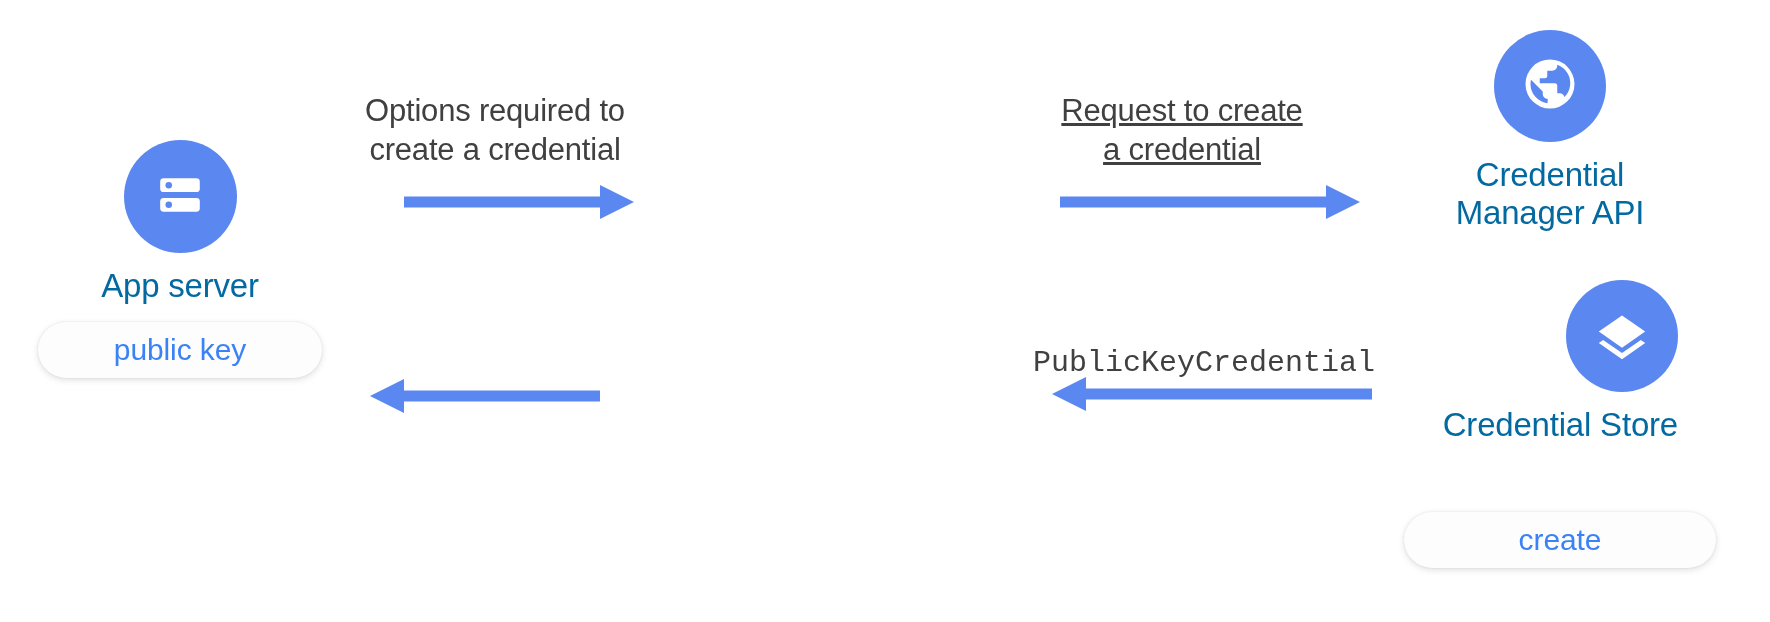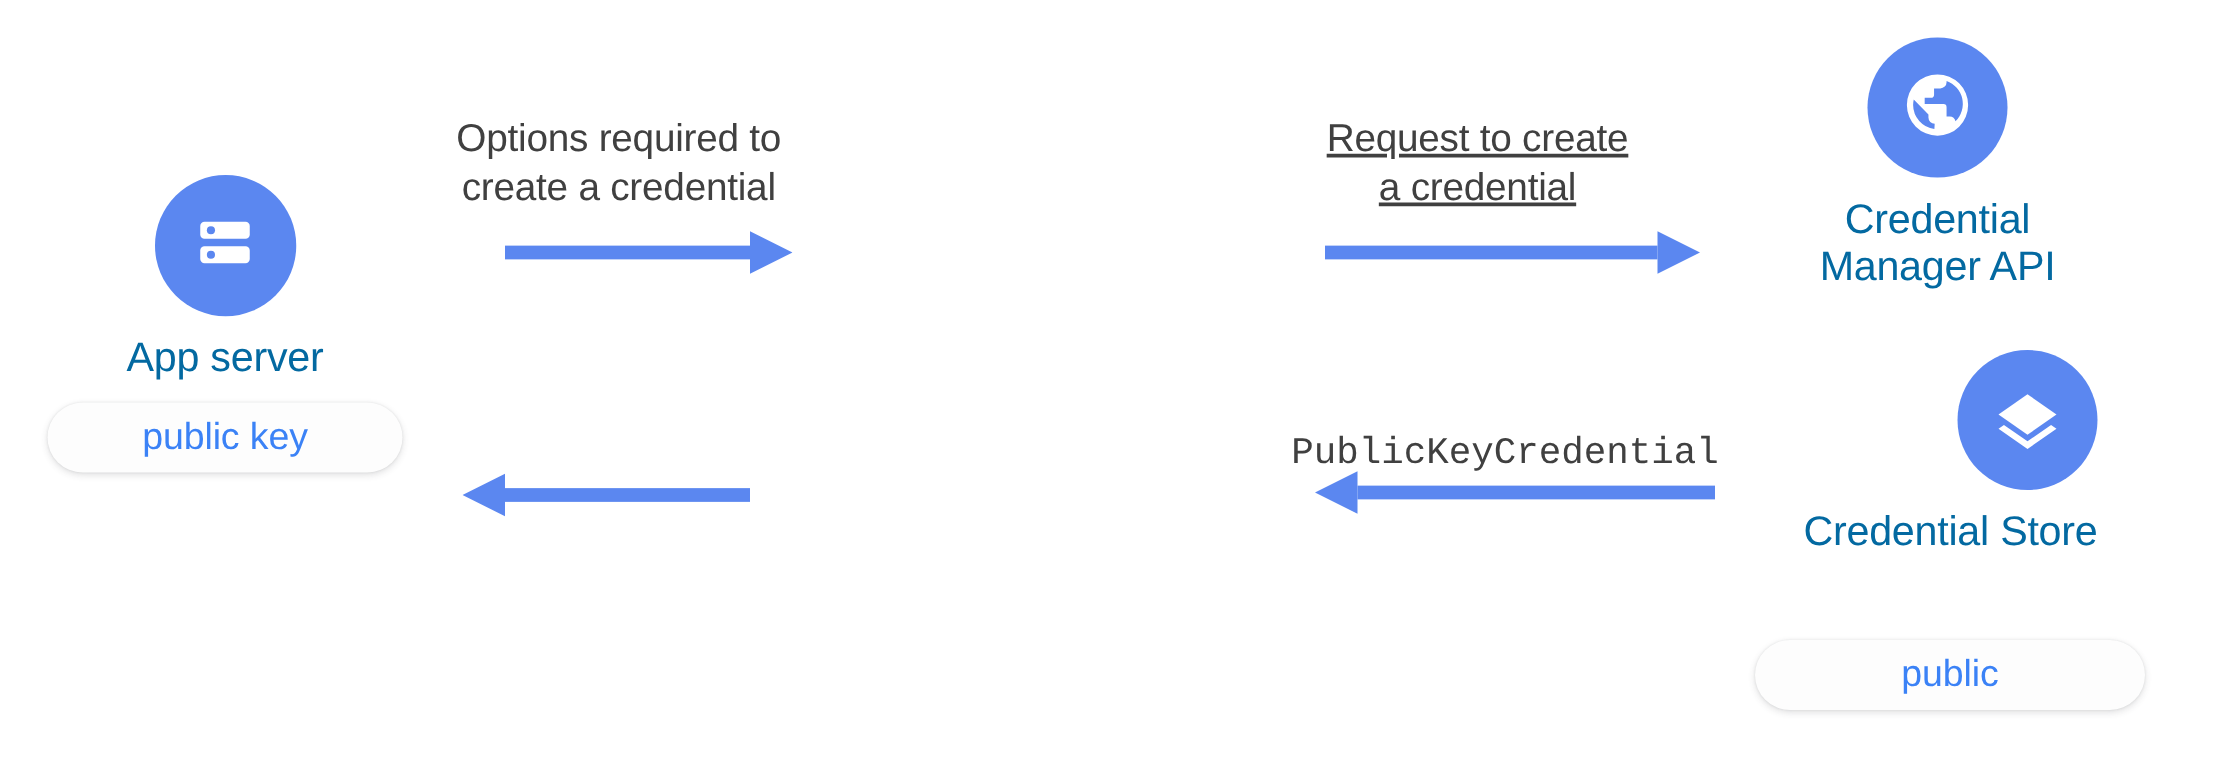--- a/index.html
+++ b/index.html
@@ -151,15 +151,15 @@
       <span>
         <svg width="58" height="58" viewBox="0 0 24 24" aria-hidden="true">
           <polygon points="12,4.3 21.6,11.0 12,17.7 2.4,11.0" fill="#ffffff"></polygon>
           <polygon points="12,19.9 4.2,14.45 2.4,15.7 12,22.4 21.6,15.7 19.8,14.45" fill="#ffffff"></polygon>
         </svg>
       </span>
     </div>
     <div class="node-label">Credential Store</div>
   </div>
 
-  <div class="pill" style="left:1404px; top:512px; width:312px; height:56px;">public</div>
+  <div class="pill" style="left:1404px; top:512px; width:312px; height:56px;">create</div>
 
 </div>
 
 </body></html>

